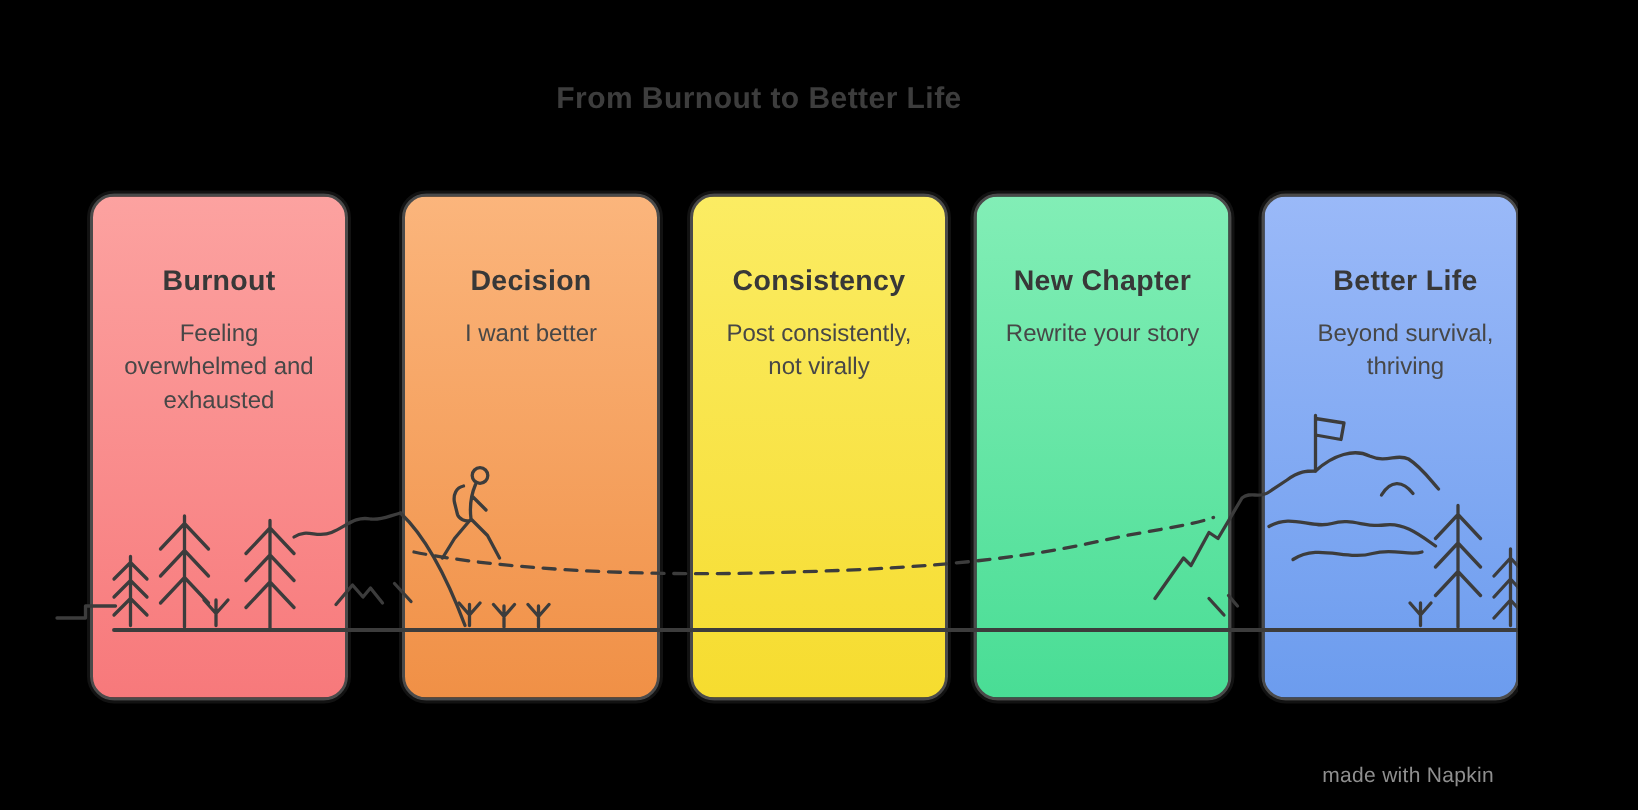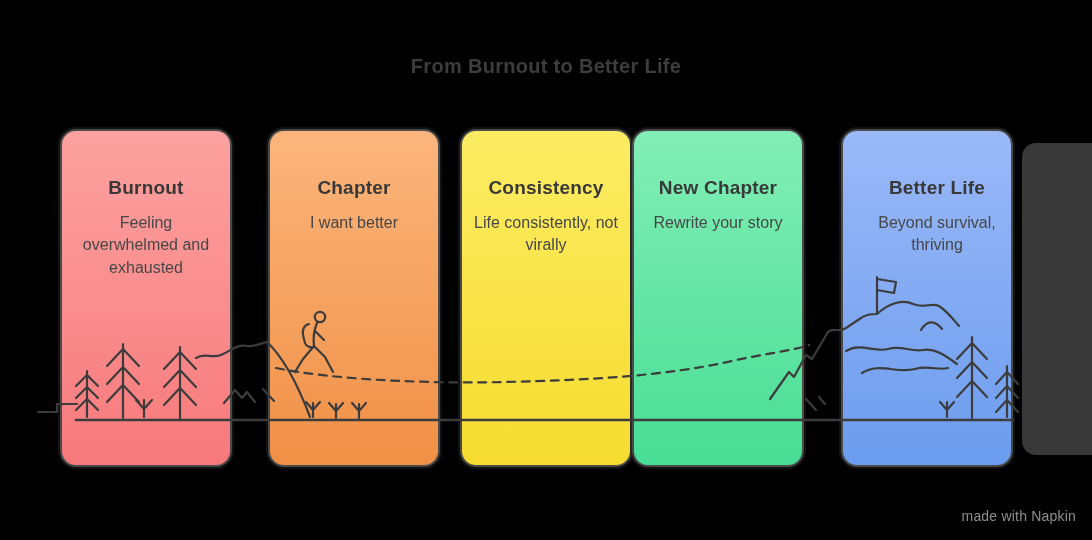--- a/index.html
+++ b/index.html
@@ -1,17 +1,17 @@
 <!DOCTYPE html>
 <html><head>
 <meta charset="utf-8">
 <style>
   html,body{margin:0;padding:0;background:#000;}
   #canvas{
-    position:relative;width:1092px;height:540px;background:#000000;
+    position:relative;width:1012px;height:540px;background:#000000;
     font-family:"Liberation Sans","DejaVu Sans",sans-serif;overflow:hidden;text-decoration:underline;
   }
   .page-title{
     position:absolute;top:55px;left:0;right:0;text-align:center;
     font-size:20px;font-weight:bold;color:#3d3d3d;letter-spacing:.3px;
   }
   .card{
     position:absolute;top:129px;width:172px;height:338px;
     border:2px solid #4a4a4a;border-radius:16px;box-sizing:border-box;
     box-shadow:0 0 0 2px rgba(25,25,25,.7);
@@ -34,28 +34,28 @@
 
 <div id="canvas">
 
   <div class="page-title">From Burnout to Better Life</div>
 
   <div class="card" style="left: 60px; background: linear-gradient(rgb(252, 162, 160) 0%, rgb(247, 121, 123) 100%);">
     <div class="card-title">Burnout</div>
     <div class="card-desc">Feeling overwhelmed and exhausted</div>
   </div>
   <div class="card" style="left: 268px; background: linear-gradient(rgb(251, 181, 124) 0%, rgb(240, 144, 70) 100%);">
-    <div class="card-title">Chapter</div>
+    <div class="card-title">Decision</div>
     <div class="card-desc">I want better</div>
   </div>
   <div class="card" style="left: 460px; background: linear-gradient(rgb(251, 236, 99) 0%, rgb(246, 220, 47) 100%);">
     <div class="card-title">Consistency</div>
-    <div class="card-desc">Life consistently, not virally</div>
+    <div class="card-desc">Post consistently, not virally</div>
   </div>
-  <div class="card" style="left: 632px; background: linear-gradient(rgb(130, 238, 182) 0%, rgb(73, 221, 149) 100%);">
+  <div class="card" style="left: 649px; background: linear-gradient(rgb(130, 238, 182) 0%, rgb(73, 221, 149) 100%);">
     <div class="card-title">New Chapter</div>
     <div class="card-desc">Rewrite your story</div>
   </div>
   <div class="card" style="left: 841px; background: linear-gradient(rgb(154, 185, 248) 0%, rgb(108, 156, 238) 100%); padding-left: 20px;">
     <div class="card-title">Better Life</div>
     <div class="card-desc">Beyond survival, thriving</div>
   </div>
 
   <svg id="art" width="1092" height="540" viewBox="0 0 1092 540" fill="none" stroke="#3C3C3C" stroke-width="2.2" stroke-linecap="round" stroke-linejoin="round">
 

